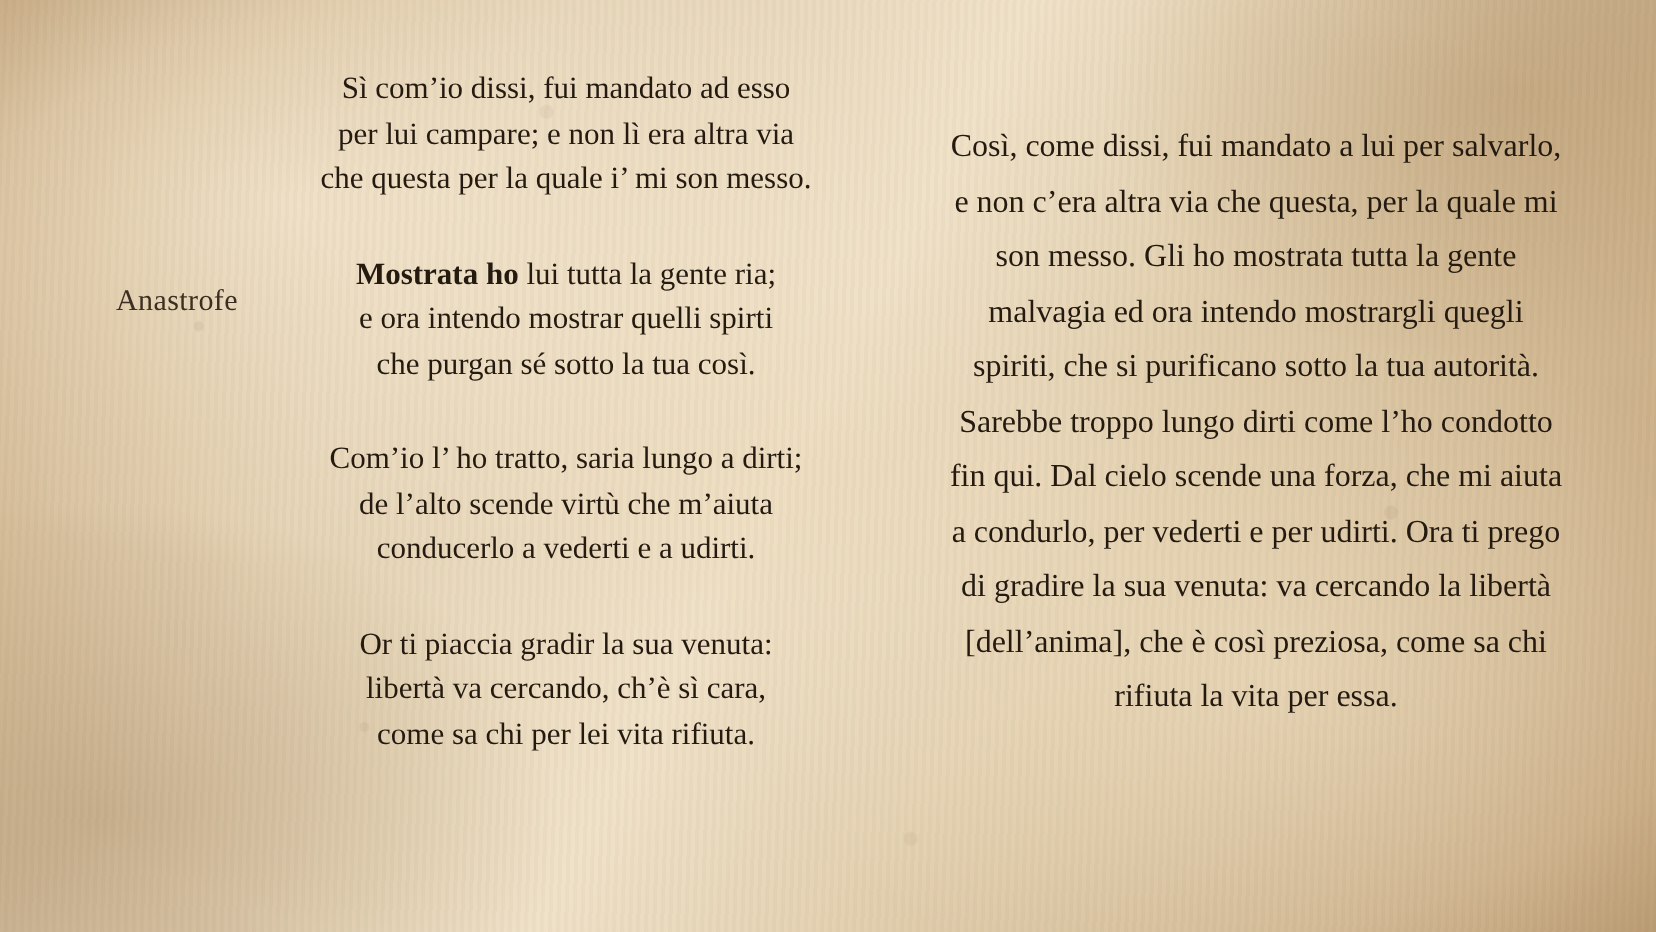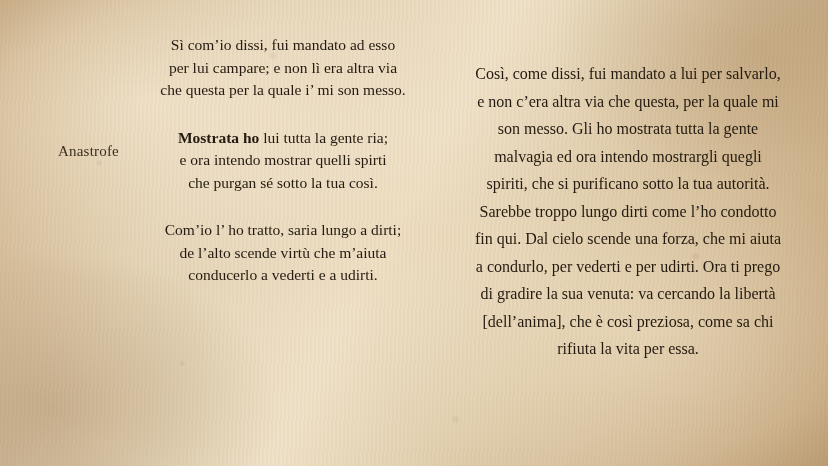--- a/index.html
+++ b/index.html
@@ -130,20 +130,25 @@
         <div class="verse-line">e ora intendo mostrar quelli spirti</div>
         <div class="verse-line">che purgan sé sotto la tua così.</div>
       </div>
 
       <div class="stanza">
         <div class="verse-line">Com’io l’ ho tratto, saria lungo a dirti;</div>
         <div class="verse-line">de l’alto scende virtù che m’aiuta</div>
         <div class="verse-line">conducerlo a vederti e a udirti.</div>
       </div>
 
+      <div class="stanza">
+        <div class="verse-line">Or ti piaccia gradir la sua venuta:</div>
+        <div class="verse-line">libertà va cercando, ch’è sì cara,</div>
+        <div class="verse-line">come sa chi per lei vita rifiuta.</div>
+      </div>
 
     </div>
 
     <div class="prose-col">
       <p class="prose">Così, come dissi, fui mandato a lui per salvarlo, e non c’era altra via che questa, per la quale mi son messo. Gli ho mostrata tutta la gente malvagia ed ora intendo mostrargli quegli spiriti, che si purificano sotto la tua autorità. Sarebbe troppo lungo dirti come l’ho condotto fin qui. Dal cielo scende una forza, che mi aiuta a condurlo, per vederti e per udirti. Ora ti prego di gradire la sua venuta: va cercando la libertà [dell’anima], che è così preziosa, come sa chi rifiuta la vita per essa.</p>
     </div>
 
   </div>
 </div>
 

